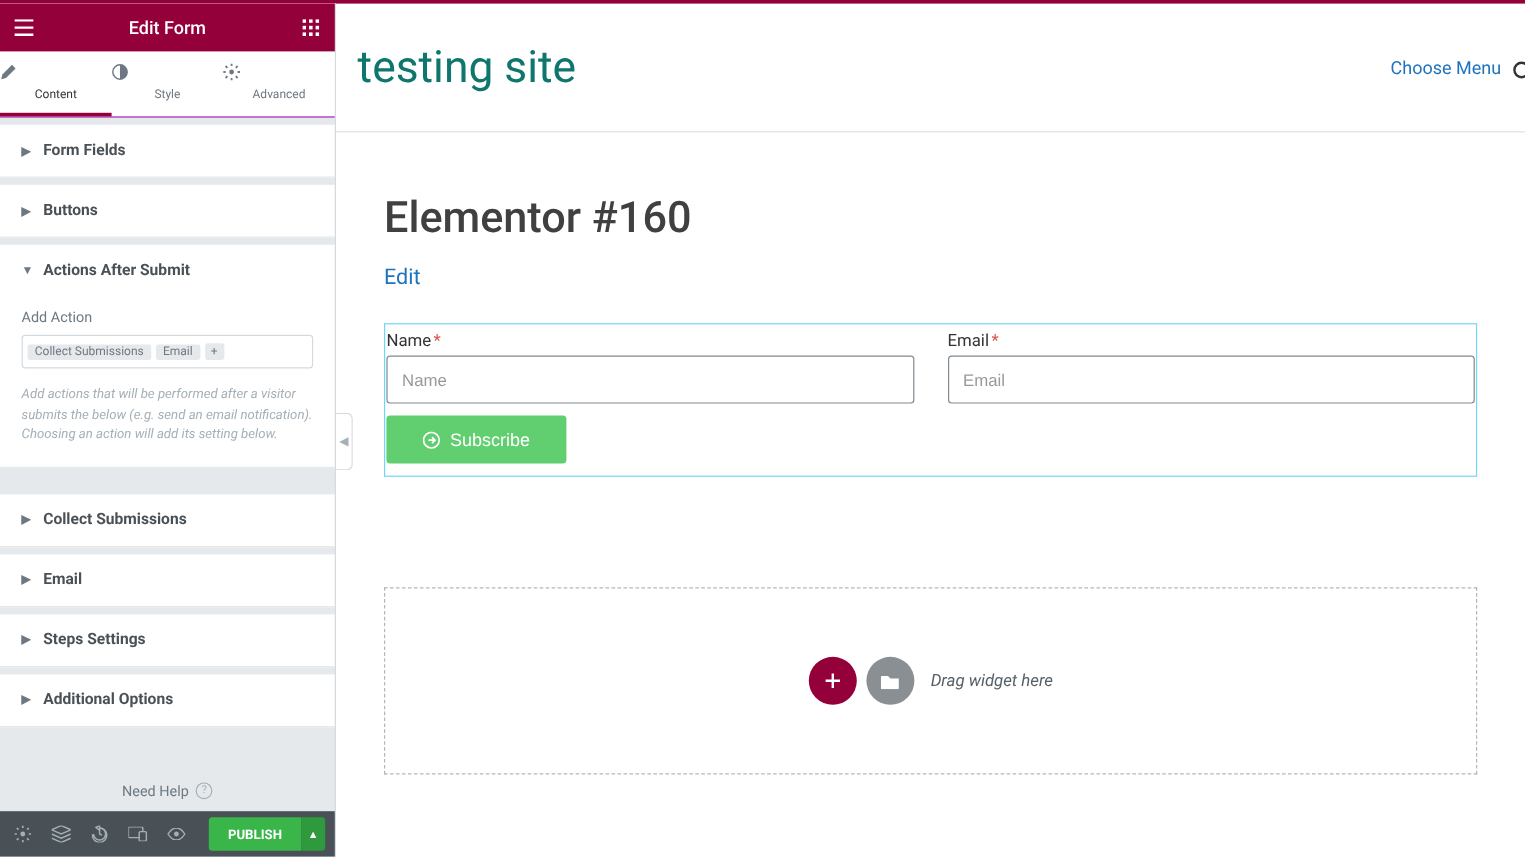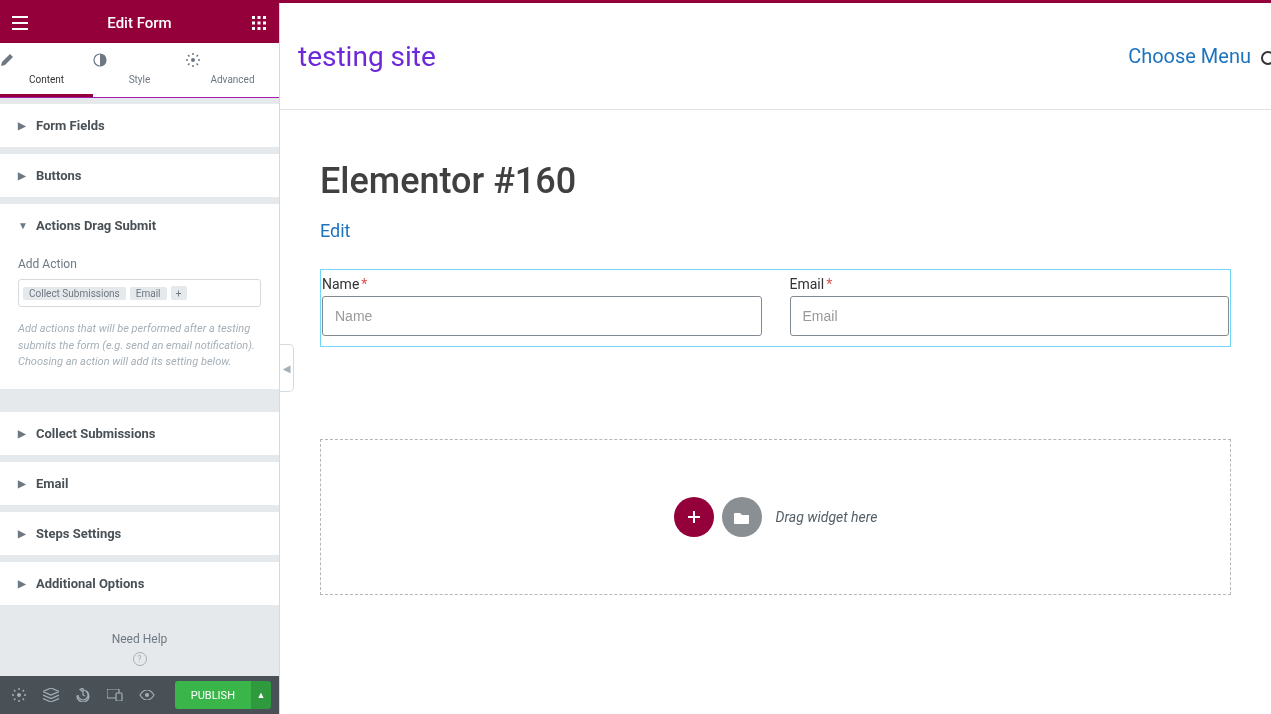--- a/index.html
+++ b/index.html
@@ -24,37 +24,37 @@
     .section-hdr .caret { font-size: 10px; color: #6d7882; width: 8px; }
     .section.gap { margin-top: 6px; }
 
     .section-content { padding: 0 18px 18px; }
     .field-label { font-size: 12px; color: #6d7882; padding: 10px 0 8px; }
     .chip-box { border: 1px solid #d5dadf; border-radius: 3px; padding: 4px; display: flex; gap: 4px; align-items: center; flex-wrap: wrap; min-height: 28px; }
     .chip { background: #e6e9ec; color: #6d7882; border-radius: 2px; padding: 1px 6px; font-size: 10px; }
     .chip-add { width: 16px; height: 14px; background: #e6e9ec; border-radius: 2px; display: flex; align-items: center; justify-content: center; color: #6d7882; font-size: 10px; cursor: pointer; }
     .help-text { font-size: 11px; font-style: italic; color: #a4afb7; line-height: 1.5; margin-top: 14px; }
 
-    .sb-help { text-align: center; padding: 10px 0; color: #6d7882; font-size: 12px; display: flex; align-items: center; justify-content: center; gap: 6px; flex-direction: column; }
+    .sb-help { text-align: center; padding: 10px 0; color: #6d7882; font-size: 12px; display: flex; align-items: center; justify-content: center; gap: 6px; }
     .help-q { width: 14px; height: 14px; border: 1px solid #a4afb7; border-radius: 50%; display: inline-flex; align-items: center; justify-content: center; font-size: 9px; color: #a4afb7; }
 
     .sb-footer { background: #495157; height: 38px; display: flex; align-items: center; padding: 0 4px; gap: 2px; }
     .sb-footer .fbtn { width: 30px; height: 38px; display: flex; align-items: center; justify-content: center; color: #a4afb7; cursor: pointer; }
     .publish-wrap { margin-left: auto; display: flex; height: 28px; margin-right: 4px; }
-    .publish { background: #39b54a; color: #fff; font-size: 11px; font-weight: 400; padding: 0 16px; display: flex; align-items: center; cursor: pointer; border-top-left-radius:3px; border-bottom-left-radius:3px; }
+    .publish { background: #39b54a; color: #fff; font-size: 11px; font-weight: 700; padding: 0 16px; display: flex; align-items: center; cursor: pointer; border-top-left-radius:3px; border-bottom-left-radius:3px; }
     .publish-caret { background: #2e9a3d; color: #fff; width: 20px; display: flex; align-items: center; justify-content: center; cursor: pointer; border-top-right-radius:3px; border-bottom-right-radius:3px; font-size:9px; }
 
     
     .collapse-handle { position: absolute; left: 280px; top: 344px; width: 14px; height: 48px; background: #fff; border: 1px solid #d5dadf; border-left: none; border-radius: 0 5px 5px 0; display: flex; align-items: center; justify-content: center; color: #a4afb7; cursor: pointer; z-index: 5; font-size: 10px; }
 
     
     .canvas { flex: 1; background: #fff; overflow-y: auto; position: relative; }
     .site-header { height: 107px; border-bottom: 1px solid #e1e1e1; display: flex; align-items: center; justify-content: space-between; padding: 0 20px 0 18px; }
-    .site-title { color: #6d28d9; font-size: 28px; font-weight: 400; }
-    .menu-link { color: #1e73be; font-size: 20px; cursor: pointer; }
+    .site-title { color: #0f766e; font-size: 37px; font-weight: 400; }
+    .menu-link { color: #1e73be; font-size: 15px; cursor: pointer; }
     .search-partial { width: 14px; height: 14px; border: 2px solid #333; border-radius: 50%; position: absolute; right: -4px; top: 48px; }
 
     .page-content { padding: 50px 40px; }
     .page-title { font-size: 36px; font-weight: 500; color: #404040; margin-bottom: 18px; }
     .edit-link { color: #1e73be; font-size: 18px; cursor: pointer; display: inline-block; margin-bottom: 28px; }
 
     .form-widget { border: 1px solid #71d7f7; padding: 6px 0 10px; display: flex; flex-wrap: wrap; gap: 10px 26px; }
     .form-col { flex: 1; min-width: 200px; padding: 0 1px; }
     .form-label { font-size: 14px; color: #333; margin-bottom: 4px; }
     .req { color: #d9534f; padding-left: 2px; }
@@ -138,30 +138,30 @@
       </div>
       <div class="section gap">
         <div class="section-hdr">
           <span class="caret">▶</span>
           <span>Buttons</span>
         </div>
       </div>
       <div class="section gap">
         <div class="section-hdr">
           <span class="caret">▼</span>
-          <span>Actions Drag Submit</span>
+          <span>Actions After Submit</span>
         </div>
         <div class="section-content">
           <div class="field-label">Add Action</div>
           <div class="chip-box">
             <span class="chip">Collect Submissions</span>
             <span class="chip">Email</span>
             <span class="chip-add">+</span>
           </div>
-          <div class="help-text">Add actions that will be performed after a testing submits the form (e.g. send an email notification). Choosing an action will add its setting below.</div>
+          <div class="help-text">Add actions that will be performed after a visitor submits the below (e.g. send an email notification). Choosing an action will add its setting below.</div>
         </div>
       </div>
       <div class="section" style="margin-top:22px;">
         <div class="section-hdr">
           <span class="caret">▶</span>
           <span>Collect Submissions</span>
         </div>
       </div>
       <div class="section gap">
         <div class="section-hdr">
@@ -242,20 +242,29 @@
           <div class="form-label">
             <span>Name</span><span class="req">*</span>
           </div>
           <input class="form-input" placeholder="Name" style="">
         </div>
         <div class="form-col">
           <div class="form-label">
             <span>Email</span><span class="req">*</span>
           </div>
           <input class="form-input" placeholder="Email" style="">
+        </div>
+        <div class="form-submit-row">
+          <button class="subscribe-btn">
+            <svg width="15" height="15" viewBox="0 0 15 15">
+                <circle cx="7.5" cy="7.5" r="6.5" fill="none" stroke="#fff" stroke-width="1.4"></circle>
+                <path d="M5 7.5h5M8 5l2.5 2.5L8 10" fill="none" stroke="#fff" stroke-width="1.4"></path>
+              </svg>
+            <span>Subscribe</span>
+          </button>
         </div>
       </div>
 
       <div class="dropzone">
         <div class="dz-buttons">
           <div class="dz-btn dz-add">
             <svg width="14" height="14" viewBox="0 0 14 14">
                 <path d="M7 1v12M1 7h12" stroke="#fff" stroke-width="2"></path>
               </svg>
           </div>

